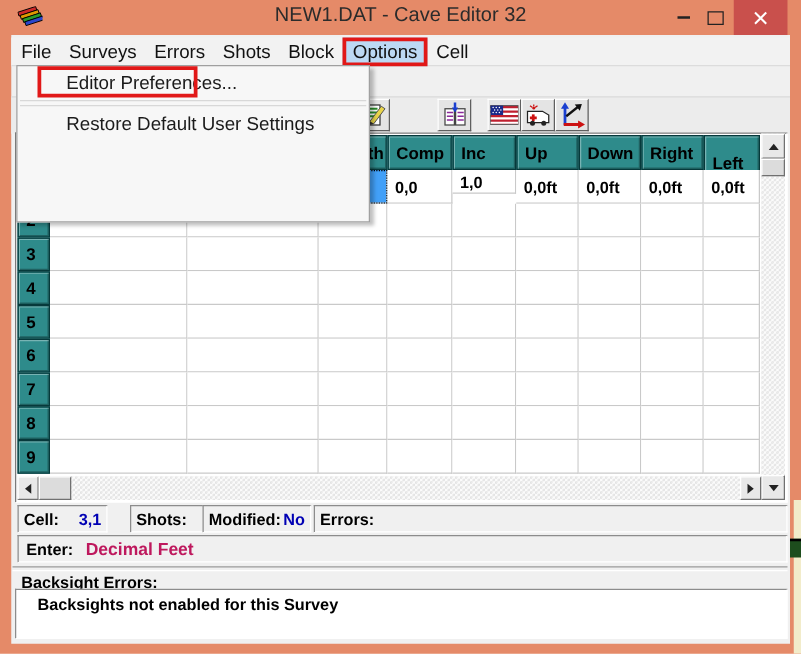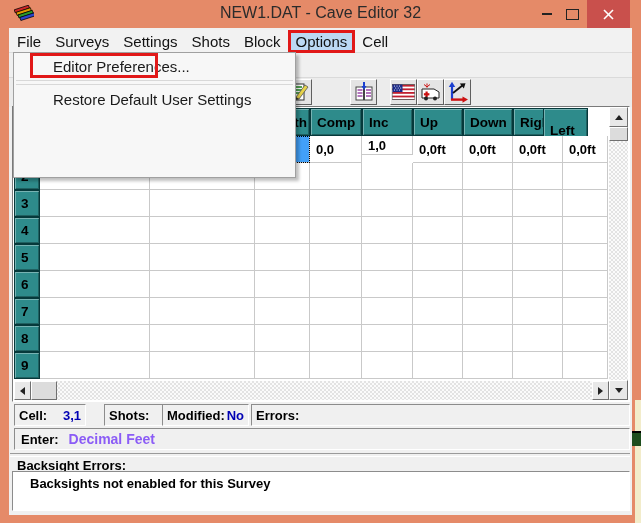--- a/index.html
+++ b/index.html
@@ -55,21 +55,21 @@
   .tri-left{width:0;height:0;border-top:4px solid transparent;border-bottom:4px solid transparent;border-right:5px solid #222;}
   .tri-right{width:0;height:0;border-top:4px solid transparent;border-bottom:4px solid transparent;border-left:5px solid #222;}
   
   .panel{position:absolute;top:404px;height:22px;border:1px solid;border-color:#8c8c8c #ffffff #ffffff #8c8c8c;
     box-sizing:border-box;display:flex;align-items:center;font-weight:700;font-size:13px;color:#000;
     padding:0 4px;background:#f0f0f0;}
   .panel .val{margin-left:auto;color:#0000b4;}
   .enter-panel{position:absolute;left:14px;top:428px;width:616px;height:22px;border:1px solid;
     border-color:#8c8c8c #ffffff #ffffff #8c8c8c;box-sizing:border-box;display:flex;align-items:center;
     font-weight:700;font-size:13px;padding:0 6px;background:#f0f0f0;}
-  .enter-panel .val{margin-left:10px;color:#8b5cf6;font-size:14px;}
+  .enter-panel .val{margin-left:10px;color:#be185d;font-size:14px;}
   .hsep{position:absolute;left:10px;top:453px;width:620px;height:2px;border-top:1px solid #9a9a9a;border-bottom:1px solid #ffffff;}
   .bk-label{position:absolute;left:17px;top:458px;font-weight:700;font-size:13px;color:#000;}
   .bk-box{position:absolute;left:12px;top:471px;width:618px;height:40px;background:#ffffff;
     border:1px solid;border-color:#8c8c8c #ffffff #ffffff #8c8c8c;box-sizing:border-box;}
   .bk-msg{padding:4px 0 0 17px;font-weight:700;font-size:13px;color:#000;}
   
   .menu{position:absolute;left:13px;top:52px;width:283px;height:126px;background:#f7f7f7;
     border:1px solid #a0a0a0;box-shadow:3px 3px 3px rgba(0,0,0,.25);z-index:40;
     box-sizing:border-box;padding-top:2px;font-size:15px;color:#1a1a1a;}
   .menu-item{height:22px;display:flex;align-items:center;padding-left:37px;position:relative;margin:0 2px;}
@@ -107,21 +107,21 @@
       <line x1="10" y1="1" x2="1" y2="10" stroke="#fff" stroke-width="1.6"></line>
     </svg>
   </div>
 </div>
 
 <div class="client"></div>
 
 <div class="menubar">
   <div class="mb-item">File</div>
   <div class="mb-item">Surveys</div>
-  <div class="mb-item">Settings</div>
+  <div class="mb-item">Errors</div>
   <div class="mb-item">Shots</div>
   <div class="mb-item">Block</div>
   <div class="mb-item active">Options</div>
   <div class="mb-item">Cell</div>
 </div>
 
 <div class="toolbar"></div>
 
 <div class="tbtn" style="left:285px;">
   <svg width="22" height="22" viewBox="0 0 22 22">
@@ -196,21 +196,21 @@
 <div id="grid-layer">
     <div class="th" style="left: 14px; top: 108px; width: 26px; height: 28px;"></div>
     <div class="th" style="left: 40px; top: 108px; width: 110px; height: 28px;"></div>
     <div class="th" style="left: 150px; top: 108px; width: 105px; height: 28px;"></div>
     <div class="th" style="left: 255px; top: 108px; width: 55px; height: 28px;">Length</div>
     <div class="th" style="left: 310px; top: 108px; width: 52px; height: 28px;">Comp</div>
     <div class="th" style="left: 362px; top: 108px; width: 51px; height: 28px;">Inc</div>
     <div class="th" style="left: 413px; top: 108px; width: 50px; height: 28px;">Up</div>
     <div class="th" style="left: 463px; top: 108px; width: 50px; height: 28px;">Down</div>
     <div class="th" style="left: 513px; top: 108px; width: 50px; height: 28px;">Right</div>
-    <div class="th" style="left: 543px; top: 108px; width: 45px; height: 44px;">Left</div>
+    <div class="th" style="left: 563px; top: 108px; width: 45px; height: 44px;">Left</div>
     <div class="rh" style="left: 14px; top: 136px; width: 26px; height: 27px;">1</div>
     <div class="td" style="left: 40px; top: 136px; width: 110px; height: 27px;"></div>
     <div class="td" style="left: 150px; top: 136px; width: 105px; height: 27px;"></div>
     <div class="td selected" style="left: 255px; top: 136px; width: 55px; height: 27px;"></div>
     <div class="td" style="left: 310px; top: 136px; width: 52px; height: 27px;">0,0</div>
     <div class="td" style="left: 362px; top: 136px; width: 51px; height: 19px;">1,0</div>
     <div class="td" style="left: 413px; top: 136px; width: 50px; height: 27px;">0,0ft</div>
     <div class="td" style="left: 463px; top: 136px; width: 50px; height: 27px;">0,0ft</div>
     <div class="td" style="left: 513px; top: 136px; width: 50px; height: 27px;">0,0ft</div>
     <div class="td" style="left: 563px; top: 136px; width: 45px; height: 27px;">0,0ft</div>

